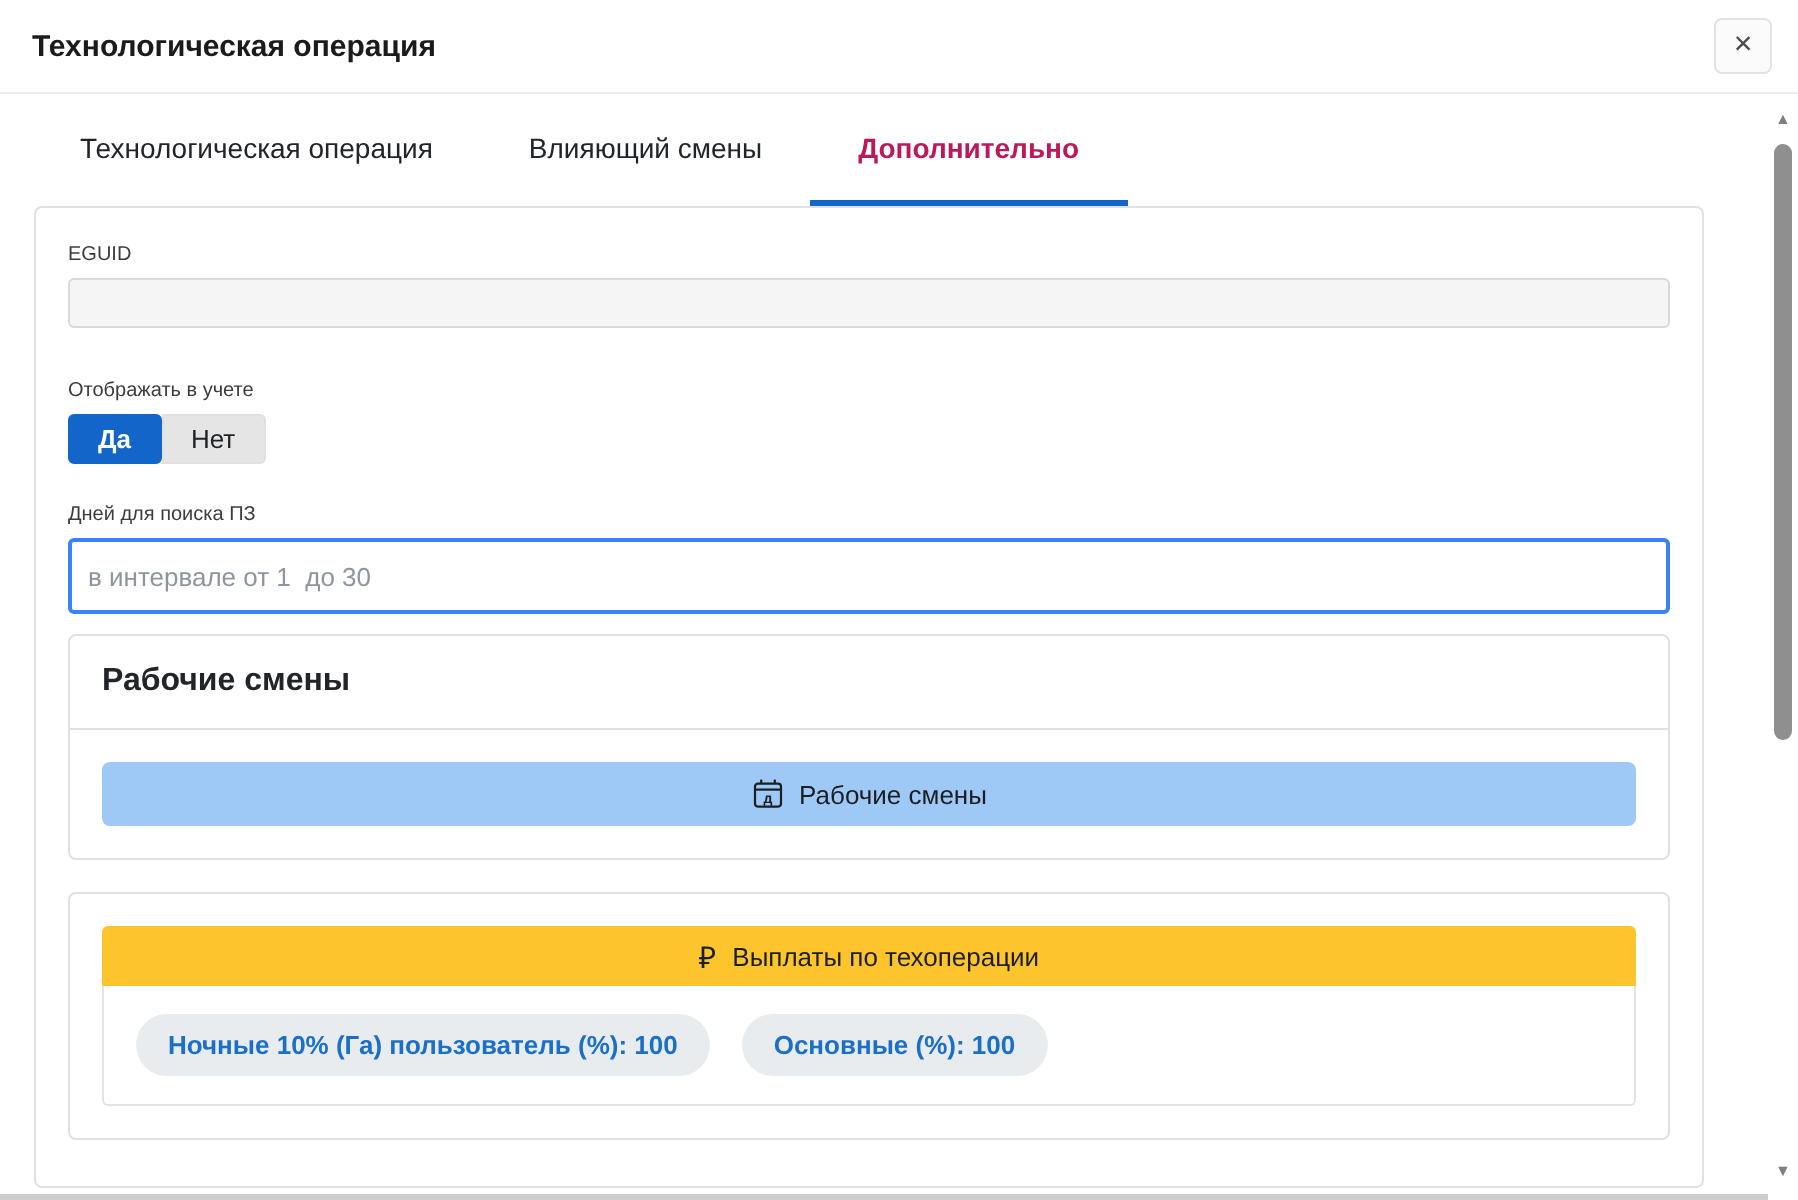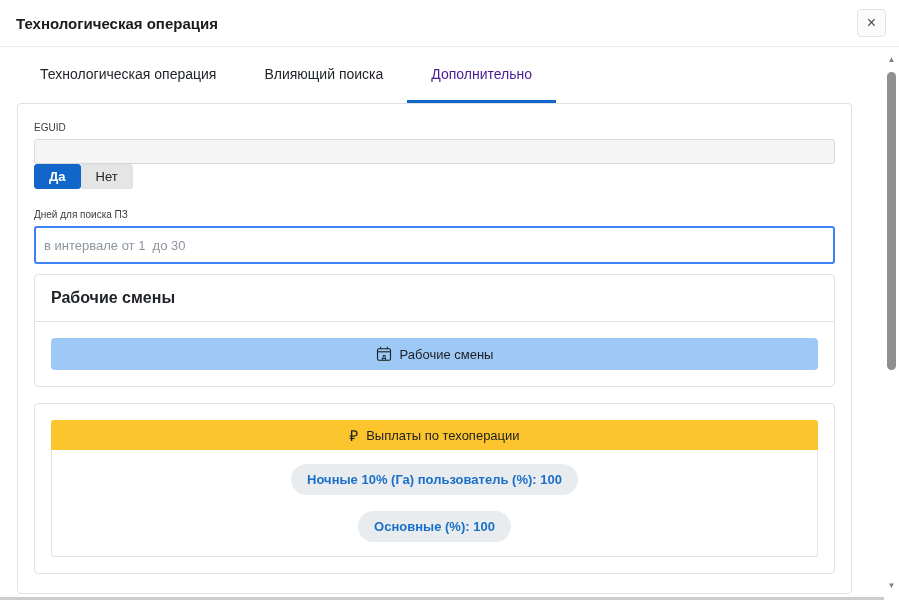--- a/index.html
+++ b/index.html
@@ -19,21 +19,21 @@
     background:#fbfbfb;border:1px solid #e3e3e3;border-radius:4px;
     display:flex;align-items:center;justify-content:center;
     font-size:16px;line-height:1;color:#4a4a4a;cursor:pointer;
   }
   
   .tabs{display:flex;padding:0 16px;height:56px;}
   .tab{
     padding:0 24px;display:flex;align-items:center;font-size:14px;
     color:#212529;border-bottom:3px solid transparent;cursor:pointer;white-space:nowrap;
   }
-  .tab.active{color:#4c1d95;font-weight:400;border-bottom-color:#1266c9;text-align:center;}
+  .tab.active{color:#be185d;font-weight:700;border-bottom-color:#1266c9;text-align:center;}
   
   .panel{
     margin-left:17px;width:835px;height:491px;box-sizing:border-box;
     border:1px solid #dee2e6;border-radius:4px;padding:0 16px;overflow:hidden;
   }
   .field-label{font-size:10px;color:#3c3c3c;margin:18px 0 6px;}
   .field-label.tight{margin-top:26px;}
   .text-input{
     width:100%;box-sizing:border-box;height:25px;border:1px solid #d9d9d9;
     border-radius:3px;background:#fff;font-size:13px;padding:0 8px;
@@ -61,21 +61,21 @@
   .card-body{padding:16px;}
   .btn-wide{
     width:100%;border:none;font-size:13px;color:#1b1f23;cursor:pointer;
     display:flex;align-items:center;justify-content:center;gap:8px;
     font-family:"Liberation Sans", sans-serif;
   }
   .btn-blue{background:#9ec9f7;height:32px;border-radius:4px;}
   .btn-yellow{background:#fcc42d;height:30px;border-radius:3px 3px 0 0;}
   .list-box{
     border:1px solid #e3e3e3;border-top:none;border-radius:0 0 3px 3px;
-    padding:14px 16px;display:flex;gap:16px;align-items:center;flex-direction:column;
+    padding:14px 16px;display:flex;gap:16px;align-items:center;
   }
   .badge-pill{
     background:#e9ecef;border-radius:16px;padding:8px 16px;
     font-size:13px;font-weight:700;color:#1a6fc9;white-space:nowrap;
   }
   .ruble-icon{font-size:15px;font-weight:400;}
   .cal-icon{display:inline-flex;}
   
   .scrollbar{position:absolute;top:47px;right:0;width:15px;height:553px;background:#ffffff;}
   .scroll-arrow{
@@ -97,29 +97,30 @@
 
 <div class="modal-header">
   <span class="modal-title">Технологическая операция</span>
 </div>
 <div class="close-btn">
   <span>×</span>
 </div>
 
 <div class="tabs">
   <div class="tab">Технологическая операция</div>
-  <div class="tab">Влияющий поиска</div>
+  <div class="tab">Влияющий смены</div>
   <div class="tab active">Дополнительно</div>
 </div>
 
 <div class="panel">
 
   <div class="field-label">EGUID</div>
   <input class="text-input disabled" type="text" disabled="" value="" style="">
 
+  <div class="field-label tight">Отображать в учете</div>
   <div class="toggle-group">
     <div class="toggle selected">Да</div>
     <div class="toggle">Нет</div>
   </div>
 
   <div class="field-label" style="margin-top:20px;">Дней для поиска ПЗ</div>
   <input class="text-input focused" type="text" placeholder="в интервале от 1  до 30" style="">
 
   
   <div class="card">

